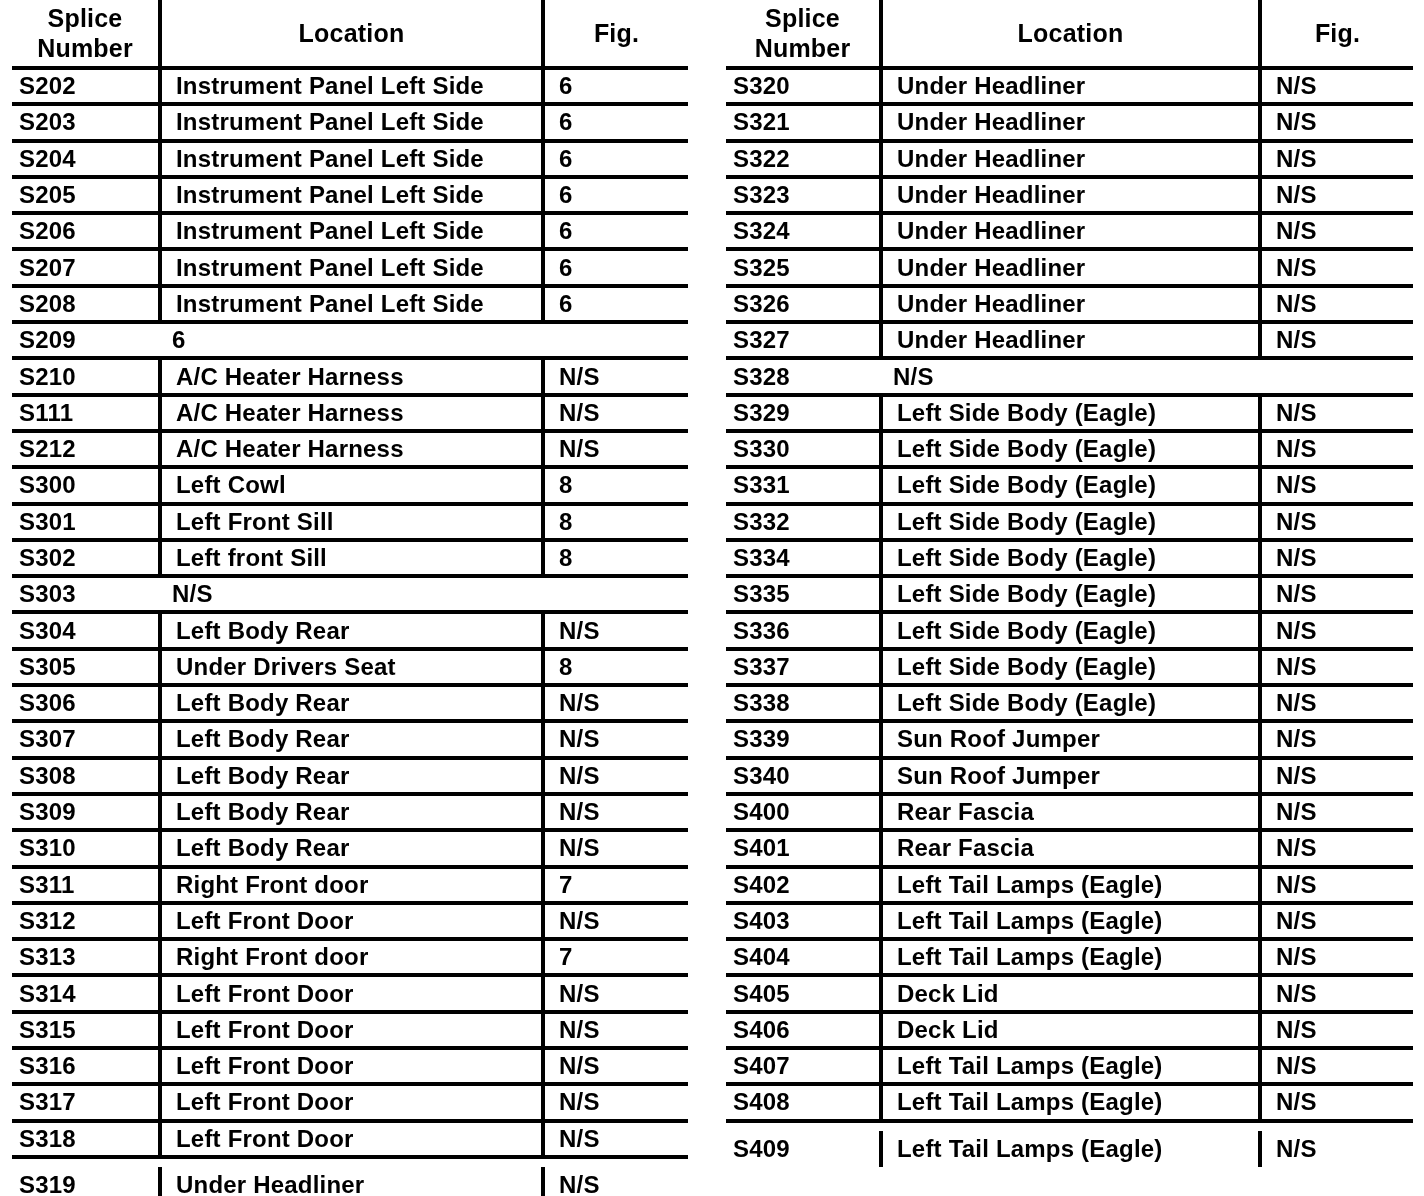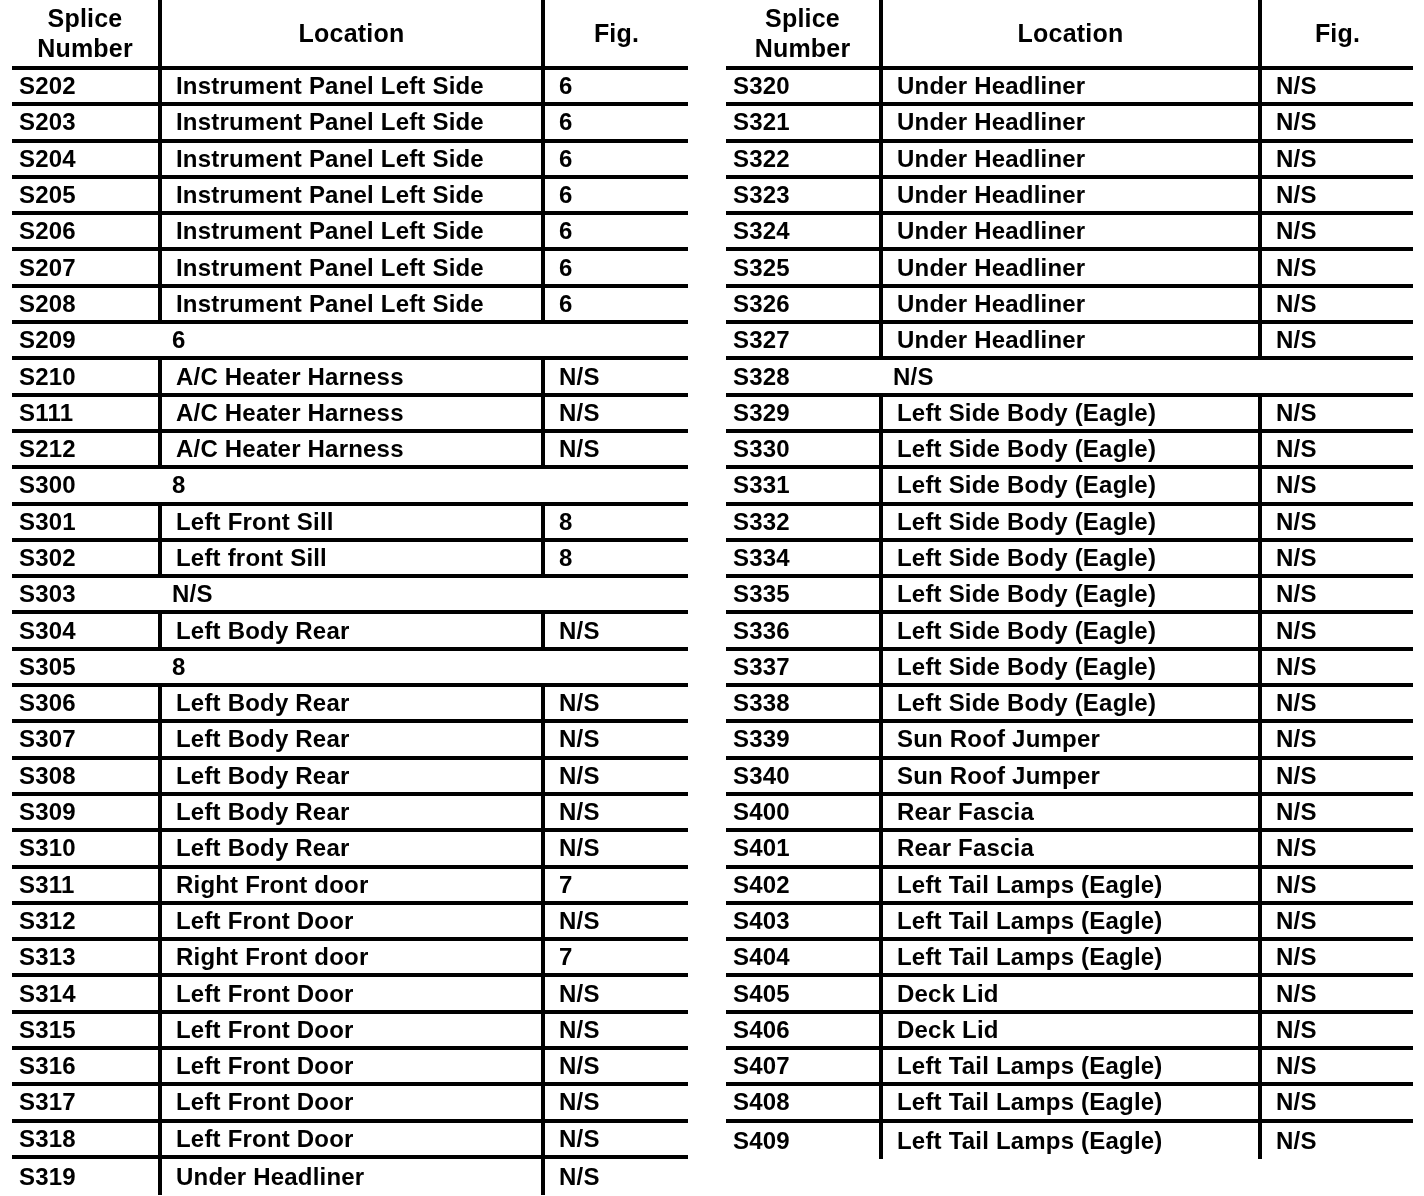--- a/index.html
+++ b/index.html
@@ -41,20 +41,21 @@
     grid-template-columns: var(--c1) var(--c2) var(--c3);
     box-sizing: border-box;
     border-bottom: 4px solid #000;
     height: 36.3px;
   }
   .trow.hdr {
     height: 70px;
   }
   .trow.nobtm {
     border-bottom: none;
+    margin-top: 8px;
   }
   .cell {
     display: flex;
     align-items: center;
     overflow: hidden;
     white-space: nowrap;
     font-weight: bold;
     font-size: 24px;
     letter-spacing: 0.2px;
   }
@@ -142,20 +143,21 @@
         <div class="cell c2">A/C Heater Harness</div>
         <div class="cell c3">N/S</div>
       </div>
       <div class="trow">
         <div class="cell c1">S212</div>
         <div class="cell c2">A/C Heater Harness</div>
         <div class="cell c3">N/S</div>
       </div>
       <div class="trow">
         <div class="cell c1">S300</div>
+        <div class="cell c2">Left Cowl</div>
         <div class="cell c3">8</div>
       </div>
       <div class="trow">
         <div class="cell c1">S301</div>
         <div class="cell c2">Left Front Sill</div>
         <div class="cell c3">8</div>
       </div>
       <div class="trow">
         <div class="cell c1">S302</div>
         <div class="cell c2">Left front Sill</div>
@@ -165,20 +167,21 @@
         <div class="cell c1">S303</div>
         <div class="cell c3">N/S</div>
       </div>
       <div class="trow">
         <div class="cell c1">S304</div>
         <div class="cell c2">Left Body Rear</div>
         <div class="cell c3">N/S</div>
       </div>
       <div class="trow">
         <div class="cell c1">S305</div>
+        <div class="cell c2">Under Drivers Seat</div>
         <div class="cell c3">8</div>
       </div>
       <div class="trow">
         <div class="cell c1">S306</div>
         <div class="cell c2">Left Body Rear</div>
         <div class="cell c3">N/S</div>
       </div>
       <div class="trow">
         <div class="cell c1">S307</div>
         <div class="cell c2">Left Body Rear</div>

